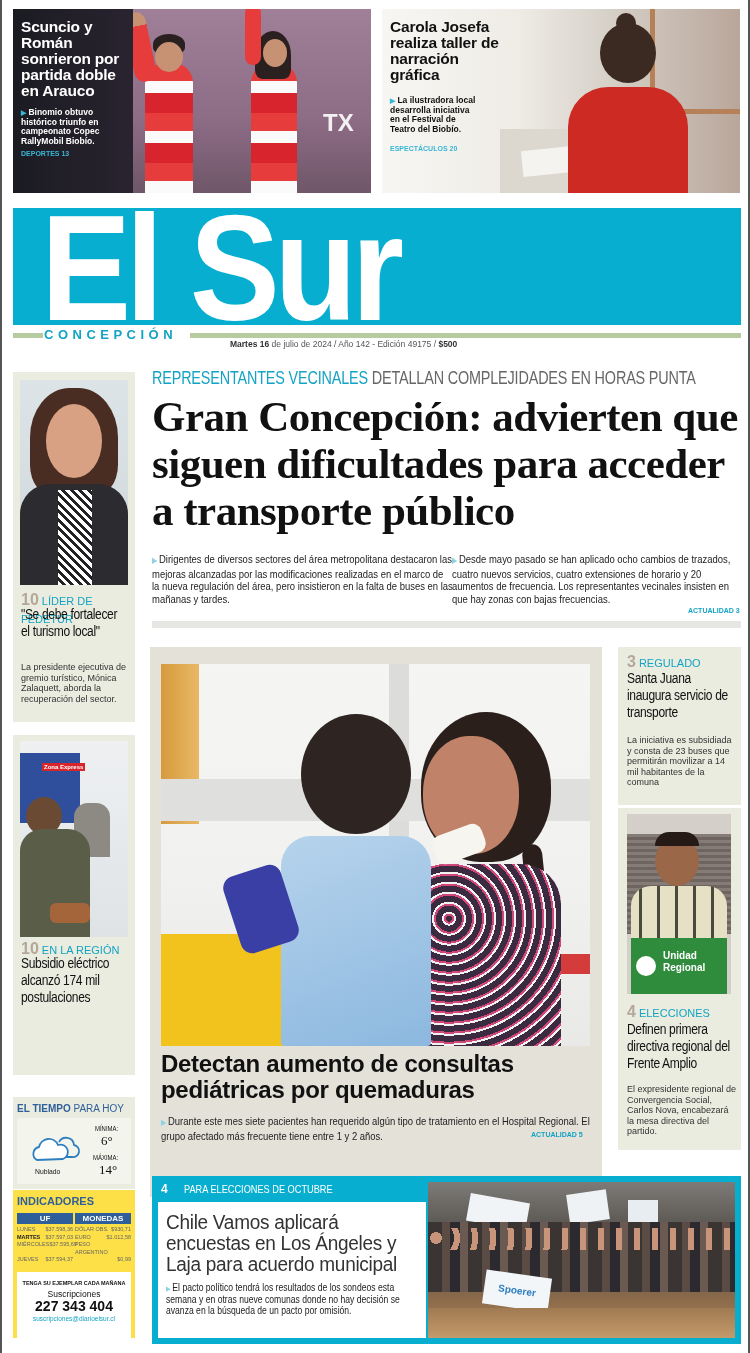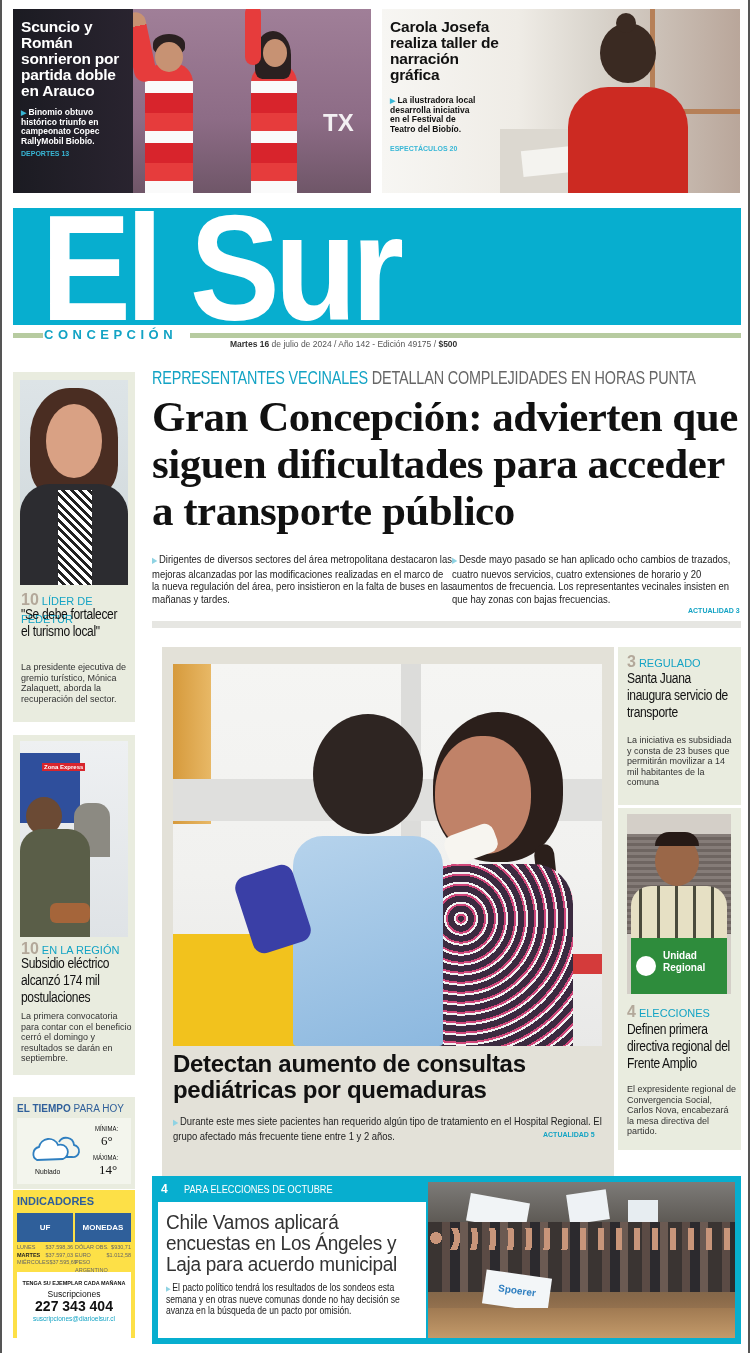--- a/index.html
+++ b/index.html
@@ -49,40 +49,40 @@
 
   
   .main-kicker { position: absolute; left: 150px; top: 368px; font-size: 18px; transform: scaleX(0.8); transform-origin: left top; white-space: nowrap; letter-spacing: -0.2px; }
   .main-kicker .a { color: #13a3c4; }
   .main-kicker .b { color: #666; }
   .main-head { position: absolute; left: 150px; top: 393px; width: 600px; font-family: "Liberation Serif", serif; font-size: 43px; line-height: 47px; letter-spacing: -0.5px; color: #111; }
   .main-dek { position: absolute; top: 553px; font-size: 11px; line-height: 12.5px; color: #222; transform: scaleX(0.86); transform-origin: left top; }
   .main-dek .tri { font-size: 8px; color: #8fd3e3; }
 
   
-  .feature { position: absolute; left: 160px; top: 647px; width: 452px; height: 550px; background: #e3e1d8; }
+  .feature { position: absolute; left: 148px; top: 647px; width: 452px; height: 550px; background: #e3e1d8; }
   .feature-photo { position: absolute; left: 11px; top: 17px; width: 429px; height: 382px; background: linear-gradient(180deg,#f5f5f3 0%,#f1f1ef 55%,#e9e9e8 100%); overflow: hidden; }
   .feature-head { position: absolute; left: 11px; top: 404px; width: 440px; font-family: "Liberation Sans", sans-serif; font-weight: 900; font-size: 24px; line-height: 26px; letter-spacing: -0.3px; color: #111; }
   .feature-dek { position: absolute; left: 11px; top: 468px; width: 500px; font-size: 11px; line-height: 12.5px; color: #222; transform: scaleX(0.86); transform-origin: left top; }
 
   
   .rcol-box { position: absolute; left: 616px; width: 123px; background: #e9ecdf; }
 
   
   .bottom-box { position: absolute; left: 150px; top: 1176px; width: 589px; height: 168px; background: #07aecf; }
   .bottom-bar { position: absolute; left: 0; top: 0; width: 276px; height: 26px; color: #fff; font-size: 12px; }
   .bottom-inner { position: absolute; left: 6px; top: 26px; width: 268px; height: 136px; background: #fff; }
   .bottom-photo { position: absolute; left: 276px; top: 6px; width: 307px; height: 156px; overflow: hidden; background: linear-gradient(180deg,#6b6a68 0%,#55504b 35%,#8a6a4a 75%,#b38a5f 100%); }
 
   
   .wx-box { position: absolute; left: 11px; top: 1097px; width: 122px; height: 92px; background: #e9ecdf; }
   .ind-box { position: absolute; left: 11px; top: 1190px; width: 122px; height: 148px; background: #fde047; }
   .ind-table { position: absolute; left: 4px; top: 23px; width: 114px; font-size: 5.5px; color: #666; }
   .ind-hdr { display: flex; gap: 2px; }
-  .ind-hdr div { flex: 1; background: #2f5f9a; color: #fff; text-align: center; font-weight: 700; font-size: 8px; padding: 10px 0; }
+  .ind-hdr div { flex: 1; background: #2f5f9a; color: #fff; text-align: center; font-weight: 700; font-size: 8px; padding: 1px 0; }
   .ind-row { display: flex; justify-content: space-between; line-height: 7.5px; }
   .ind-half { width: 56px; display: flex; justify-content: space-between; }
   .subs { position: absolute; left: 4px; top: 82px; width: 114px; height: 66px; background: #fff; text-align: center; }
 </style>
 </head>
 <body>
 
 <div class="teaser teaser-l">
   <div class="photo" style="left:120px;top:0;width:238px;height:184px;background:linear-gradient(180deg,#a07f98 0%,#8d6c86 60%,#6f5668 100%);">
     <div class="abs" style="left:12px;top:25px;width:48px;height:159px;">
@@ -149,21 +149,20 @@
   <div class="photo" style="left:7px;top:6px;width:108px;height:196px;background:linear-gradient(180deg,#eef0f2 0%,#dfe3e6 100%);">
     <div class="abs" style="left:0;top:12px;width:60px;height:70px;background:#2f4f9c;"></div>
     <div class="abs" style="left:22px;top:22px;padding:1px 2px;background:#d8252c;color:#fff;font-size:6px;font-weight:700;">Zona Express</div>
     <div class="abs" style="left:54px;top:62px;width:36px;height:54px;border-radius:14px 14px 0 0;background:#8c8a82;"></div>
     <div class="abs" style="left:6px;top:56px;width:36px;height:38px;border-radius:50%;background:#6b4a34;"></div>
     <div class="abs" style="left:0;top:88px;width:70px;height:108px;border-radius:22px 22px 0 0;background:#5a5e48;"></div>
     <div class="abs" style="left:30px;top:162px;width:40px;height:20px;border-radius:6px;background:#a5653a;"></div>
   </div>
   <div class="abs" style="left:8px;top:205px;"><span class="kicker-num">10</span><span class="kicker">EN LA REGIÓN</span></div>
   <div class="abs side-head" style="left:8px;top:220px;">Subsidio eléctrico alcanzó 174 mil postulaciones</div>
-  <div class="abs side-body" style="left:8px;top:276px;width:112px;">La primera convocatoria para contar con el beneficio cerró el domingo y resultados se darán en septiembre.</div>
 </div>
 
 <div class="feature">
   <div class="feature-photo">
     <div class="abs" style="left:0;top:0;width:38px;height:160px;background:linear-gradient(90deg,#d69a3c,#e8b866);"></div>
     <div class="abs" style="left:228px;top:0;width:20px;height:190px;background:#dcdcda;"></div>
     <div class="abs" style="left:0;top:115px;width:429px;height:42px;background:#dfdfdd;"></div>
     <div class="abs" style="left:0;top:270px;width:150px;height:112px;background:#f2c21d;"></div>
     <div class="abs" style="left:392px;top:290px;width:37px;height:20px;background:#d43b3b;"></div>
     <div class="abs" style="left:260px;top:48px;width:130px;height:150px;border-radius:50% 50% 45% 45%;background:#2b1f1b;"></div>

